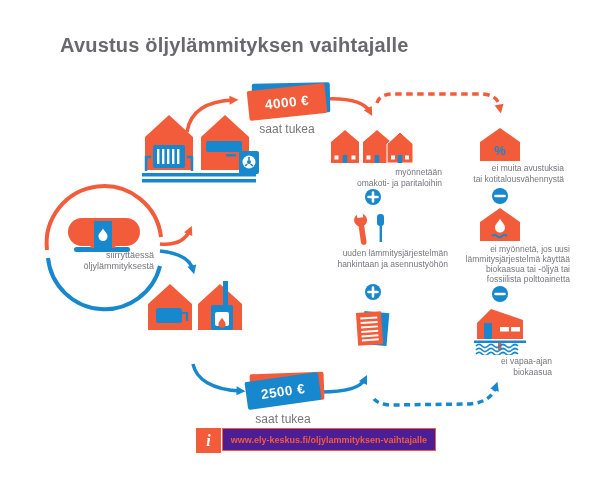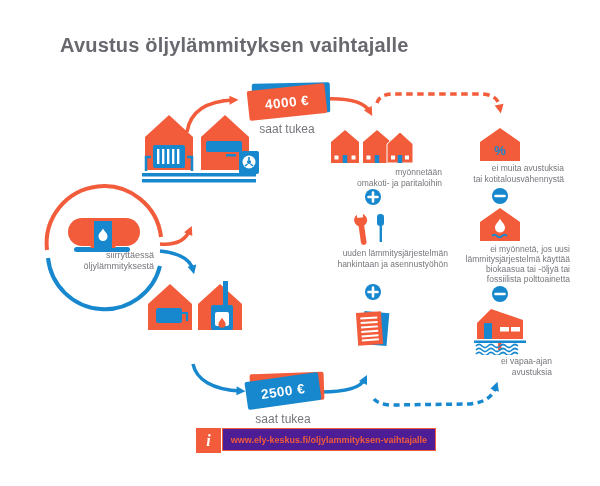--- a/index.html
+++ b/index.html
@@ -216,20 +216,20 @@
     <rect x="38" y="24" width="9" height="4.5" fill="#ffffff"></rect>
     <rect x="1" y="37.5" width="52" height="2.5" fill="#1787CE"></rect>
     <rect x="25" y="40" width="3.5" height="7" fill="#F25C3B"></rect>
     <g fill="none" stroke="#1787CE" stroke-width="1.7">
       <path d="M3,43 q3,-3 6,0 t6,0 t6,0 t6,0 t6,0 t6,0 t6,0"></path>
       <path d="M3,47 q3,-3 6,0 t6,0 t6,0 t6,0 t6,0 t6,0 t6,0"></path>
       <path d="M3,51 q3,-3 6,0 t6,0 t6,0 t6,0 t6,0 t6,0 t6,0"></path>
     </g>
   </svg>
   <div class="lbl right-label3">ei vapaa-ajan
-avustuksia</div>
+biokaasua</div>
 
   <div class="abs footer">
     <div class="info-sq">i</div>
     <div class="link-box">www.ely-keskus.fi/oljylammityksen-vaihtajalle</div>
   </div>
 
 </div>
 
 </body></html>

